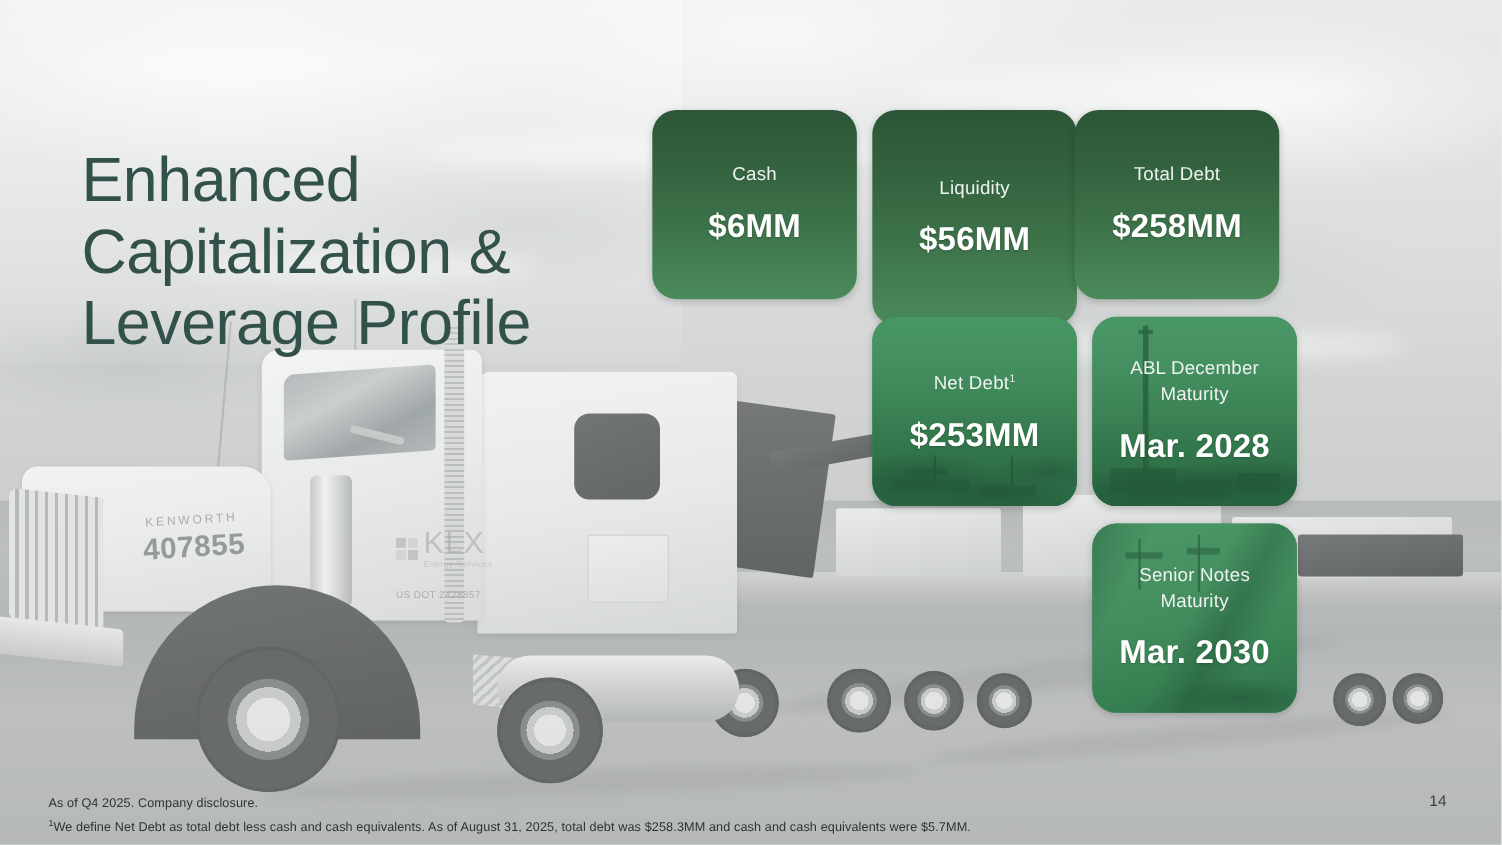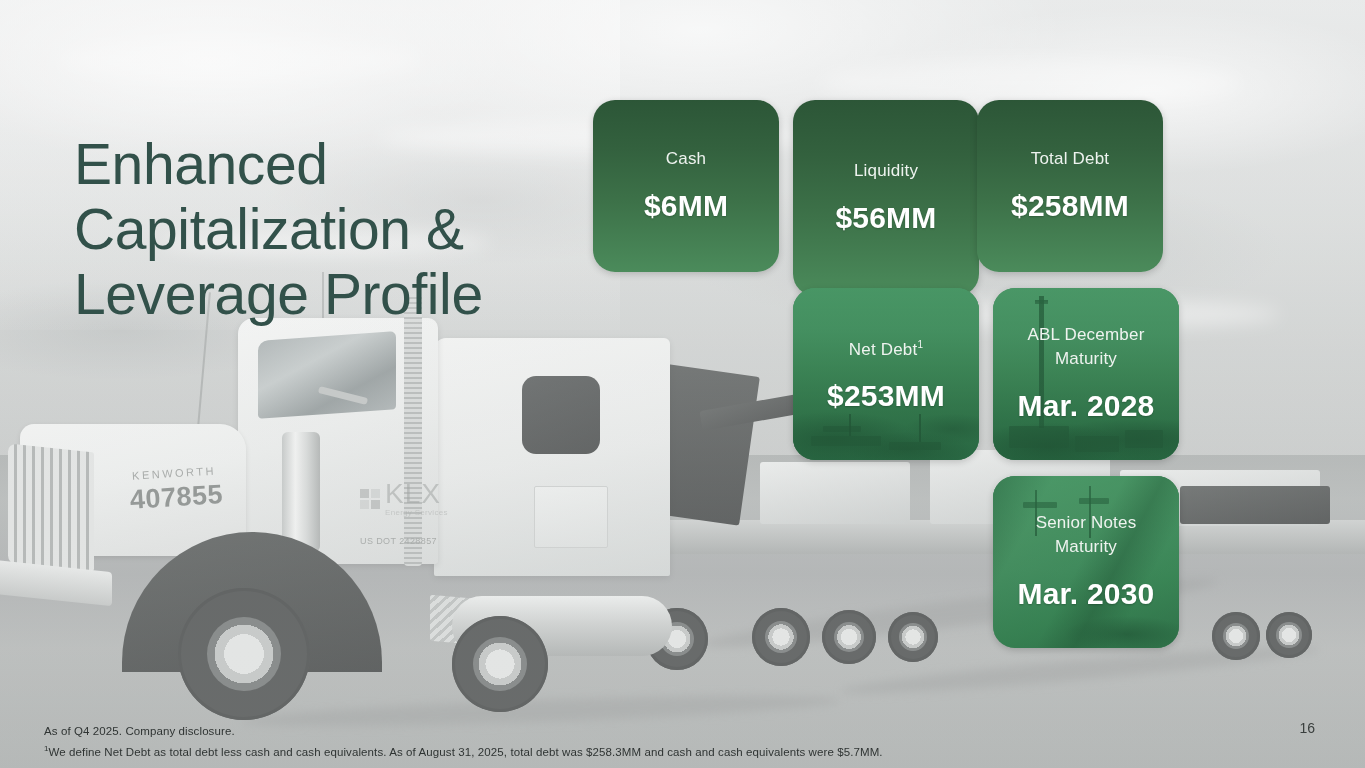--- a/index.html
+++ b/index.html
@@ -438,15 +438,15 @@
       <div class="value">Mar. 2030</div>
     </div>
 
   </div>
 
   <div class="footnotes">
     <div>As of Q4 2025. Company disclosure.</div>
     <div><sup>1</sup><span>We define Net Debt as total debt less cash and cash equivalents. As of August 31, 2025, total debt was $258.3MM and cash and cash equivalents were $5.7MM.</span></div>
   </div>
 
-  <div class="page-number">16</div>
+  <div class="page-number">14</div>
 
 </div>
 
 </body></html>

